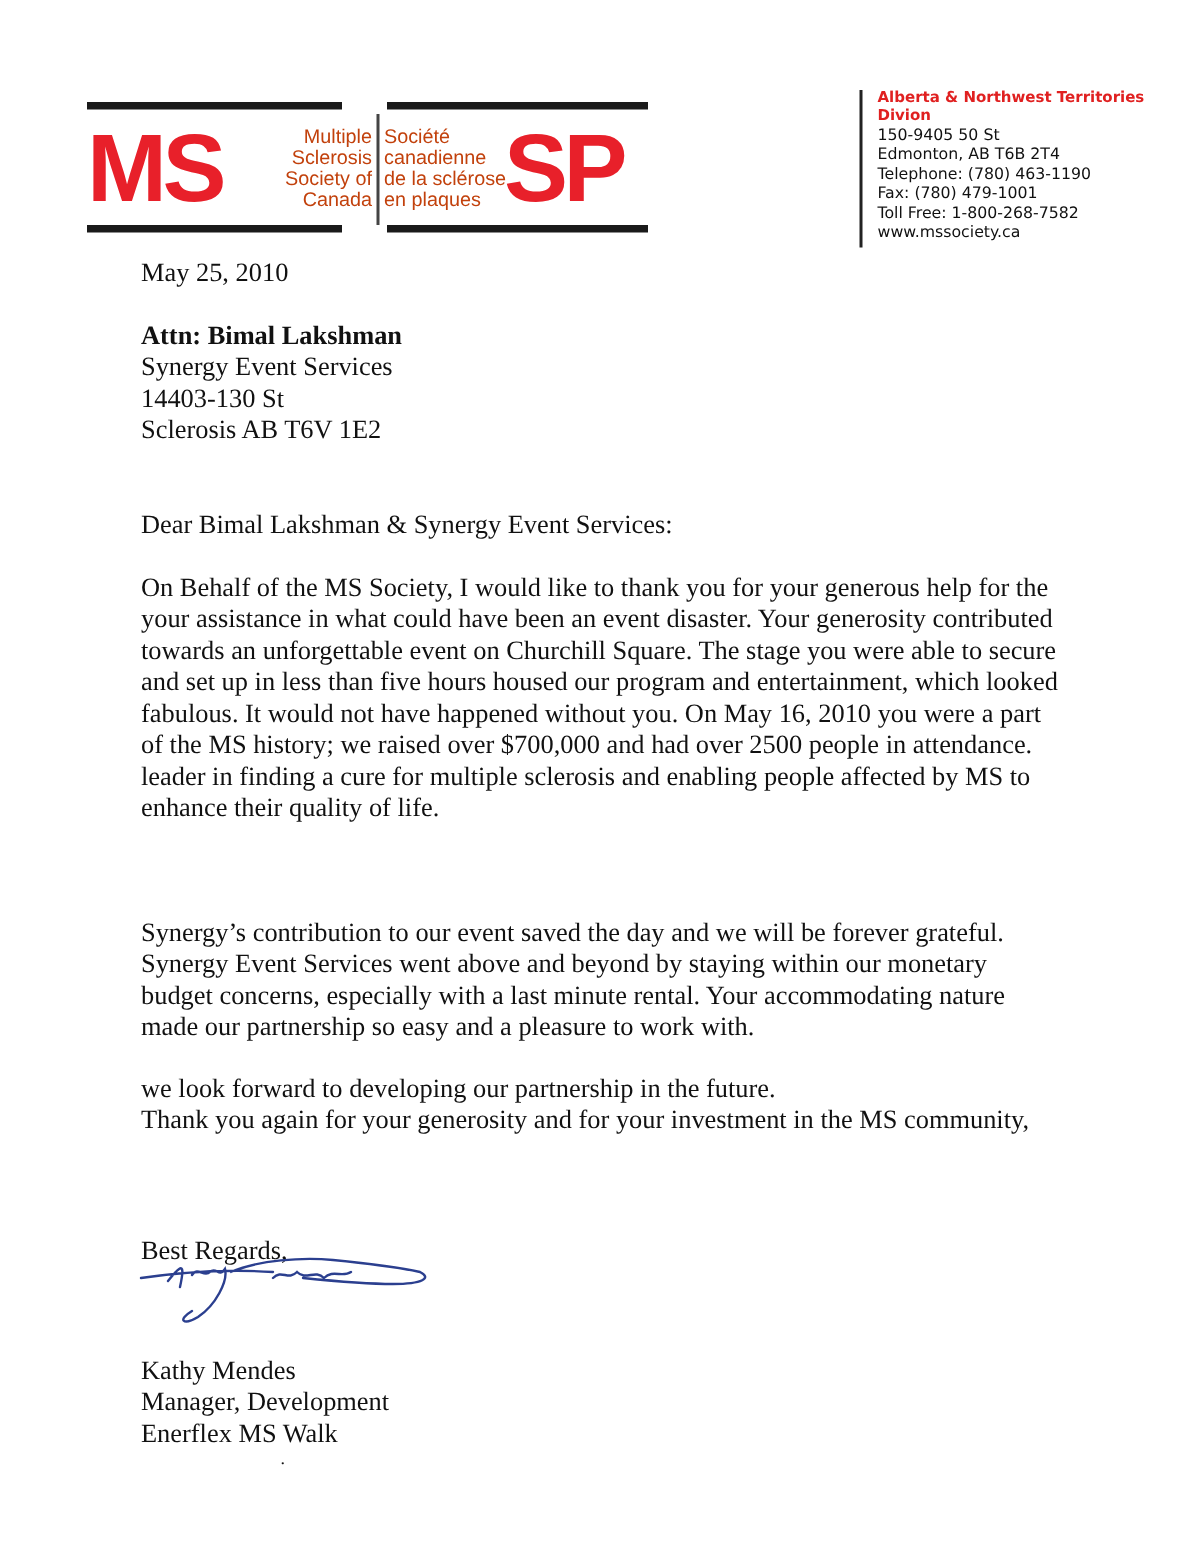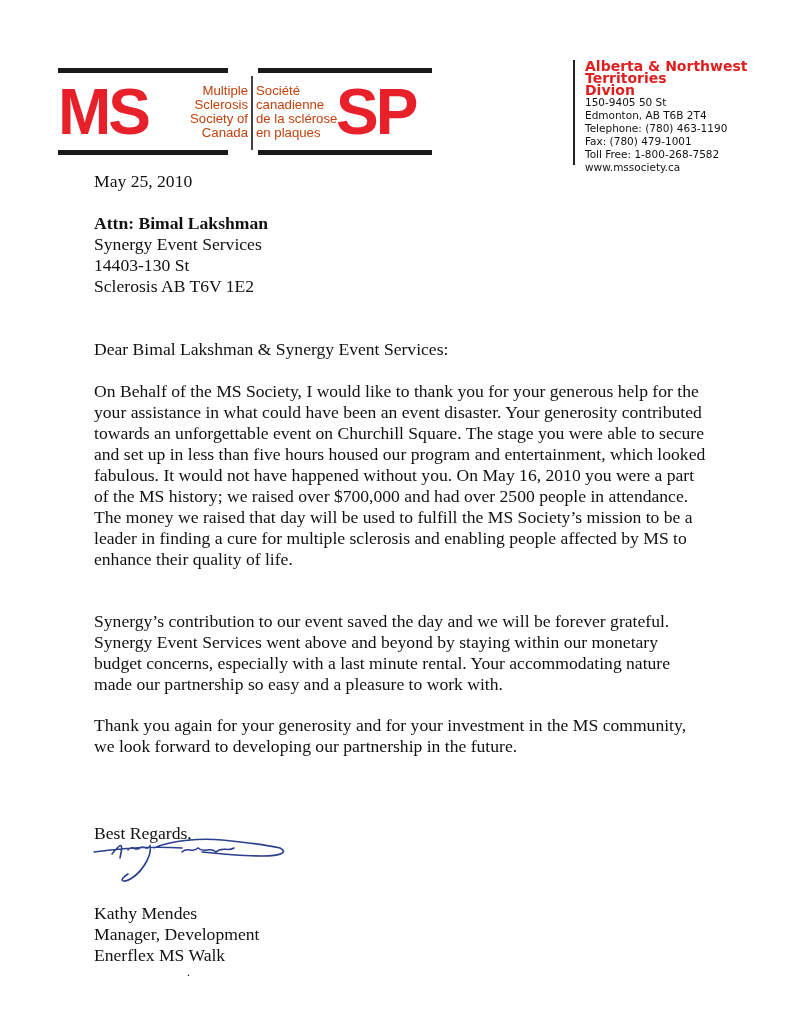--- a/index.html
+++ b/index.html
@@ -19,21 +19,21 @@
   .logo .en, .logo .fr {
     position: absolute; top: 16px; font-family: "Liberation Sans", sans-serif;
     font-size: 13.2px; line-height: 14px; color: #c2410c;
   }
   .logo .en { left: 118px; width: 72px; text-align: right; }
   .logo .fr { left: 198px; width: 90px; text-align: left; }
   .logo .vdiv { position: absolute; left: 193px; top: 8px; width: 1.5px; height: 74px; background: #444; }
 
   
   .org { position: absolute; left: 573px; top: 60px; border-left: 2px solid #222; padding-left: 10px; height: 105px; }
-  .org .head { color: #e02020; font-weight: bold; font-size: 14px; line-height: 12px; }
+  .org .head { color: #e02020; font-weight: bold; font-size: 10px; line-height: 12px; }
   .org .line { font-size: 10.5px; line-height: 13px; color: #111; }
 
   .block { position: absolute; left: 94px; font-size: 17.6px; line-height: 21px; }
   .bold { font-weight: bold; text-align: center; }
 
   .sig { position: absolute; left: 92px; top: 830px; width: 200px; height: 60px; }
 </style>
 </head>
 <body>
 
@@ -82,35 +82,34 @@
 
 <div class="block serif" style="top:339px;">Dear Bimal Lakshman &amp; Synergy Event Services:</div>
 
 <div class="block serif" style="top:381px;">
   <div>On Behalf of the MS Society, I would like to thank you for your generous help for the</div>
   <div>your assistance in what could have been an event disaster.  Your generosity contributed</div>
   <div>towards an unforgettable event on Churchill Square. The stage you were able to secure</div>
   <div>and set up in less than five hours housed our program and entertainment, which looked</div>
   <div>fabulous. It would not have happened without you. On May 16, 2010 you were a part</div>
   <div>of the MS history; we raised over $700,000 and had over 2500 people in attendance.</div>
-  <div>The money we raised that day will be used to fulfill the MS Society’s mission to be a</div>
   <div>leader in finding a cure for multiple sclerosis and enabling people affected by MS to</div>
   <div>enhance their quality of life.</div>
 </div>
 
 <div class="block serif" style="top:611px;">
   <div>Synergy’s contribution to our event saved the day and we will be forever grateful.</div>
   <div>Synergy Event Services went above and beyond by staying within our monetary</div>
   <div>budget concerns, especially with a last minute rental.  Your accommodating nature</div>
   <div>made our partnership so easy and a pleasure to work with.</div>
 </div>
 
 <div class="block serif" style="top:715px;">
+  <div>we look forward to developing our partnership in the future.</div>
   <div>Thank you again for your generosity and for your investment in the MS community,</div>
-  <div>we look forward to developing our partnership in the future.</div>
 </div>
 
 <div class="block serif" style="top:799px;margin-top:24px;">Best Regards,</div>
 
 <svg class="sig" viewBox="0 0 200 60">
   <path d="M2 22 C30 18 60 16 90 18 M20 24 C28 14 32 10 28 28 M36 20 C40 14 44 22 48 18 C52 14 54 22 58 16 C60 24 52 40 40 48 C30 54 26 50 36 44 M62 18 C80 10 110 8 130 10 C150 12 170 14 188 18 C196 22 190 26 170 26 C150 26 130 24 110 22 M90 22 C96 16 100 24 106 18 C112 24 118 16 124 22 C130 16 136 22 142 18" fill="none" stroke="#2b3f8f" stroke-width="1.6" stroke-linecap="round"></path>
 </svg>
 
 <div class="block serif" style="top:903px;">
   <div>Kathy Mendes</div>

